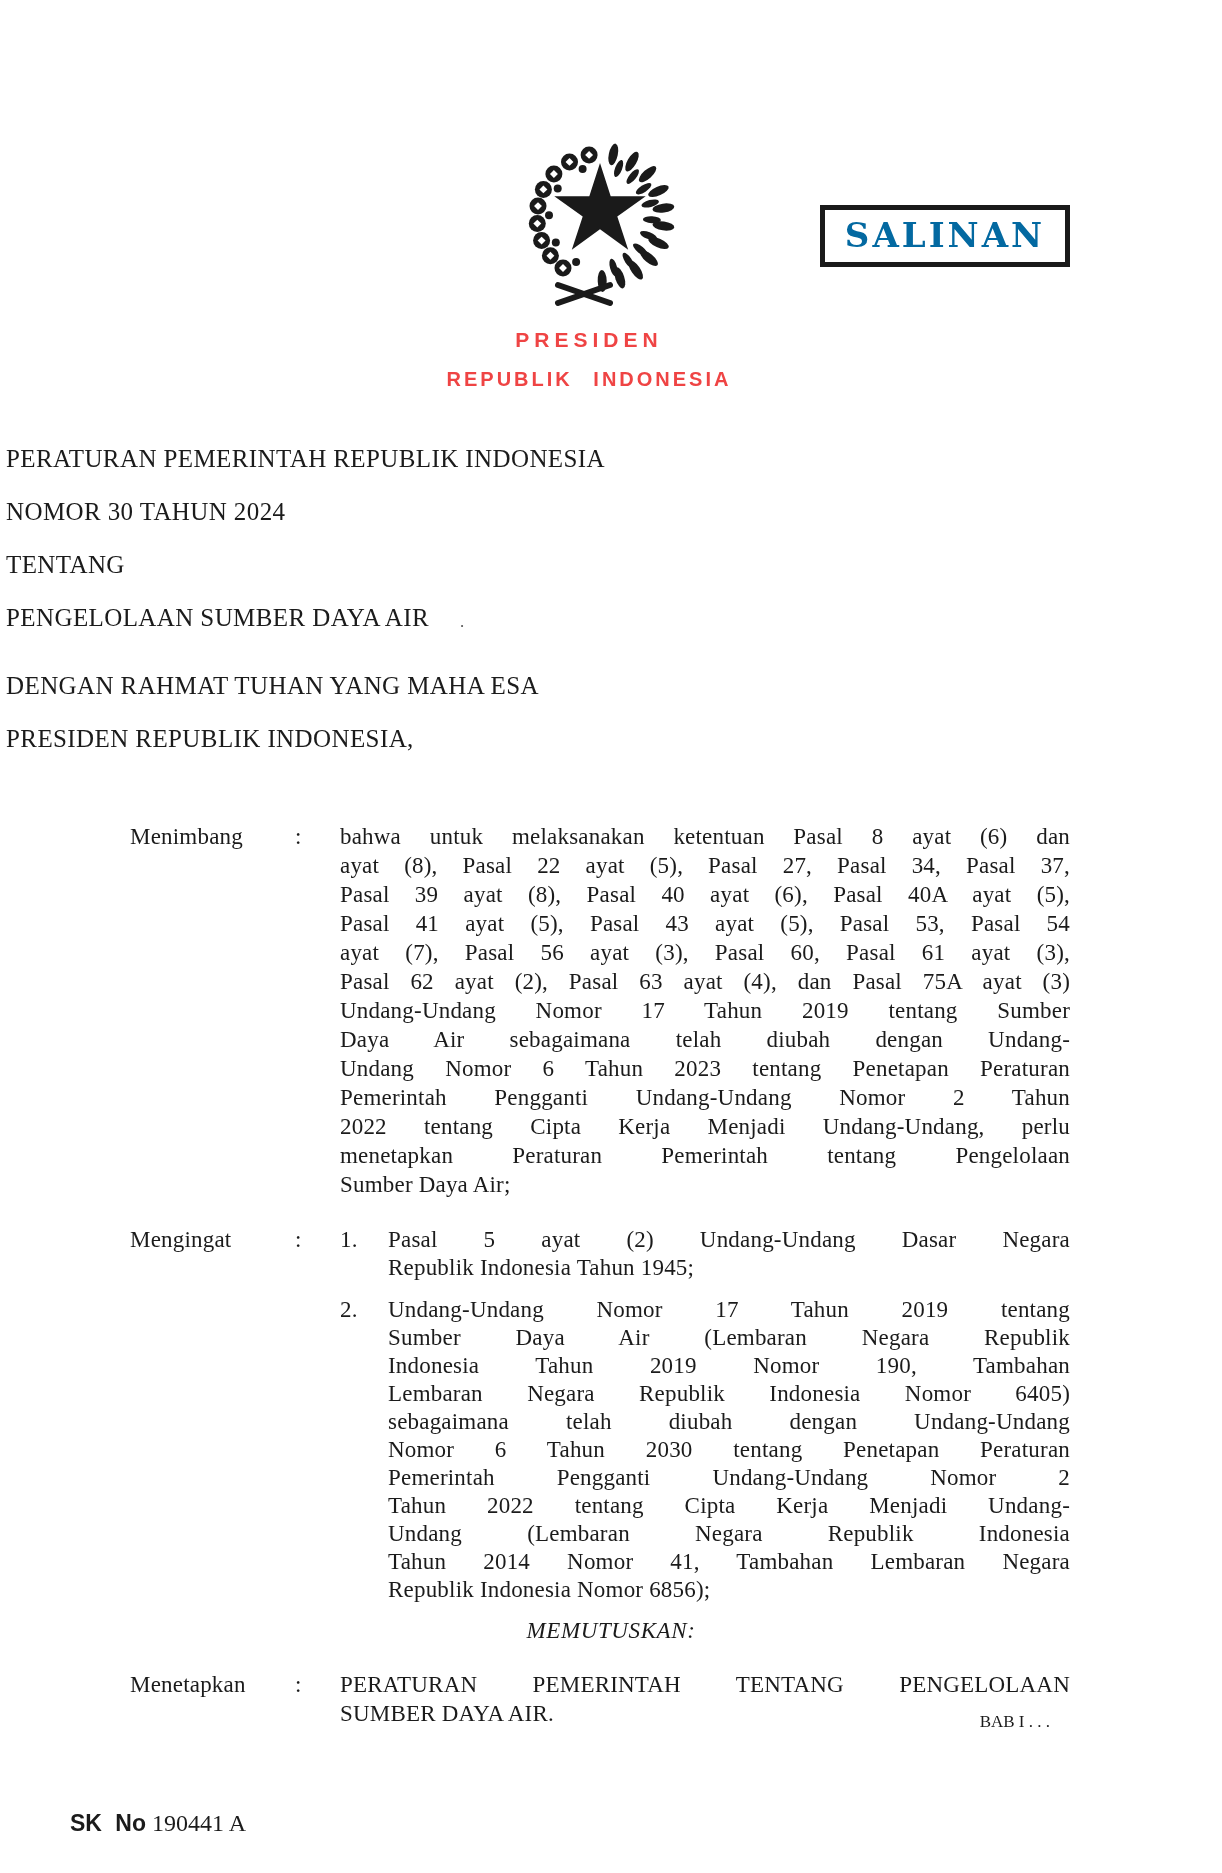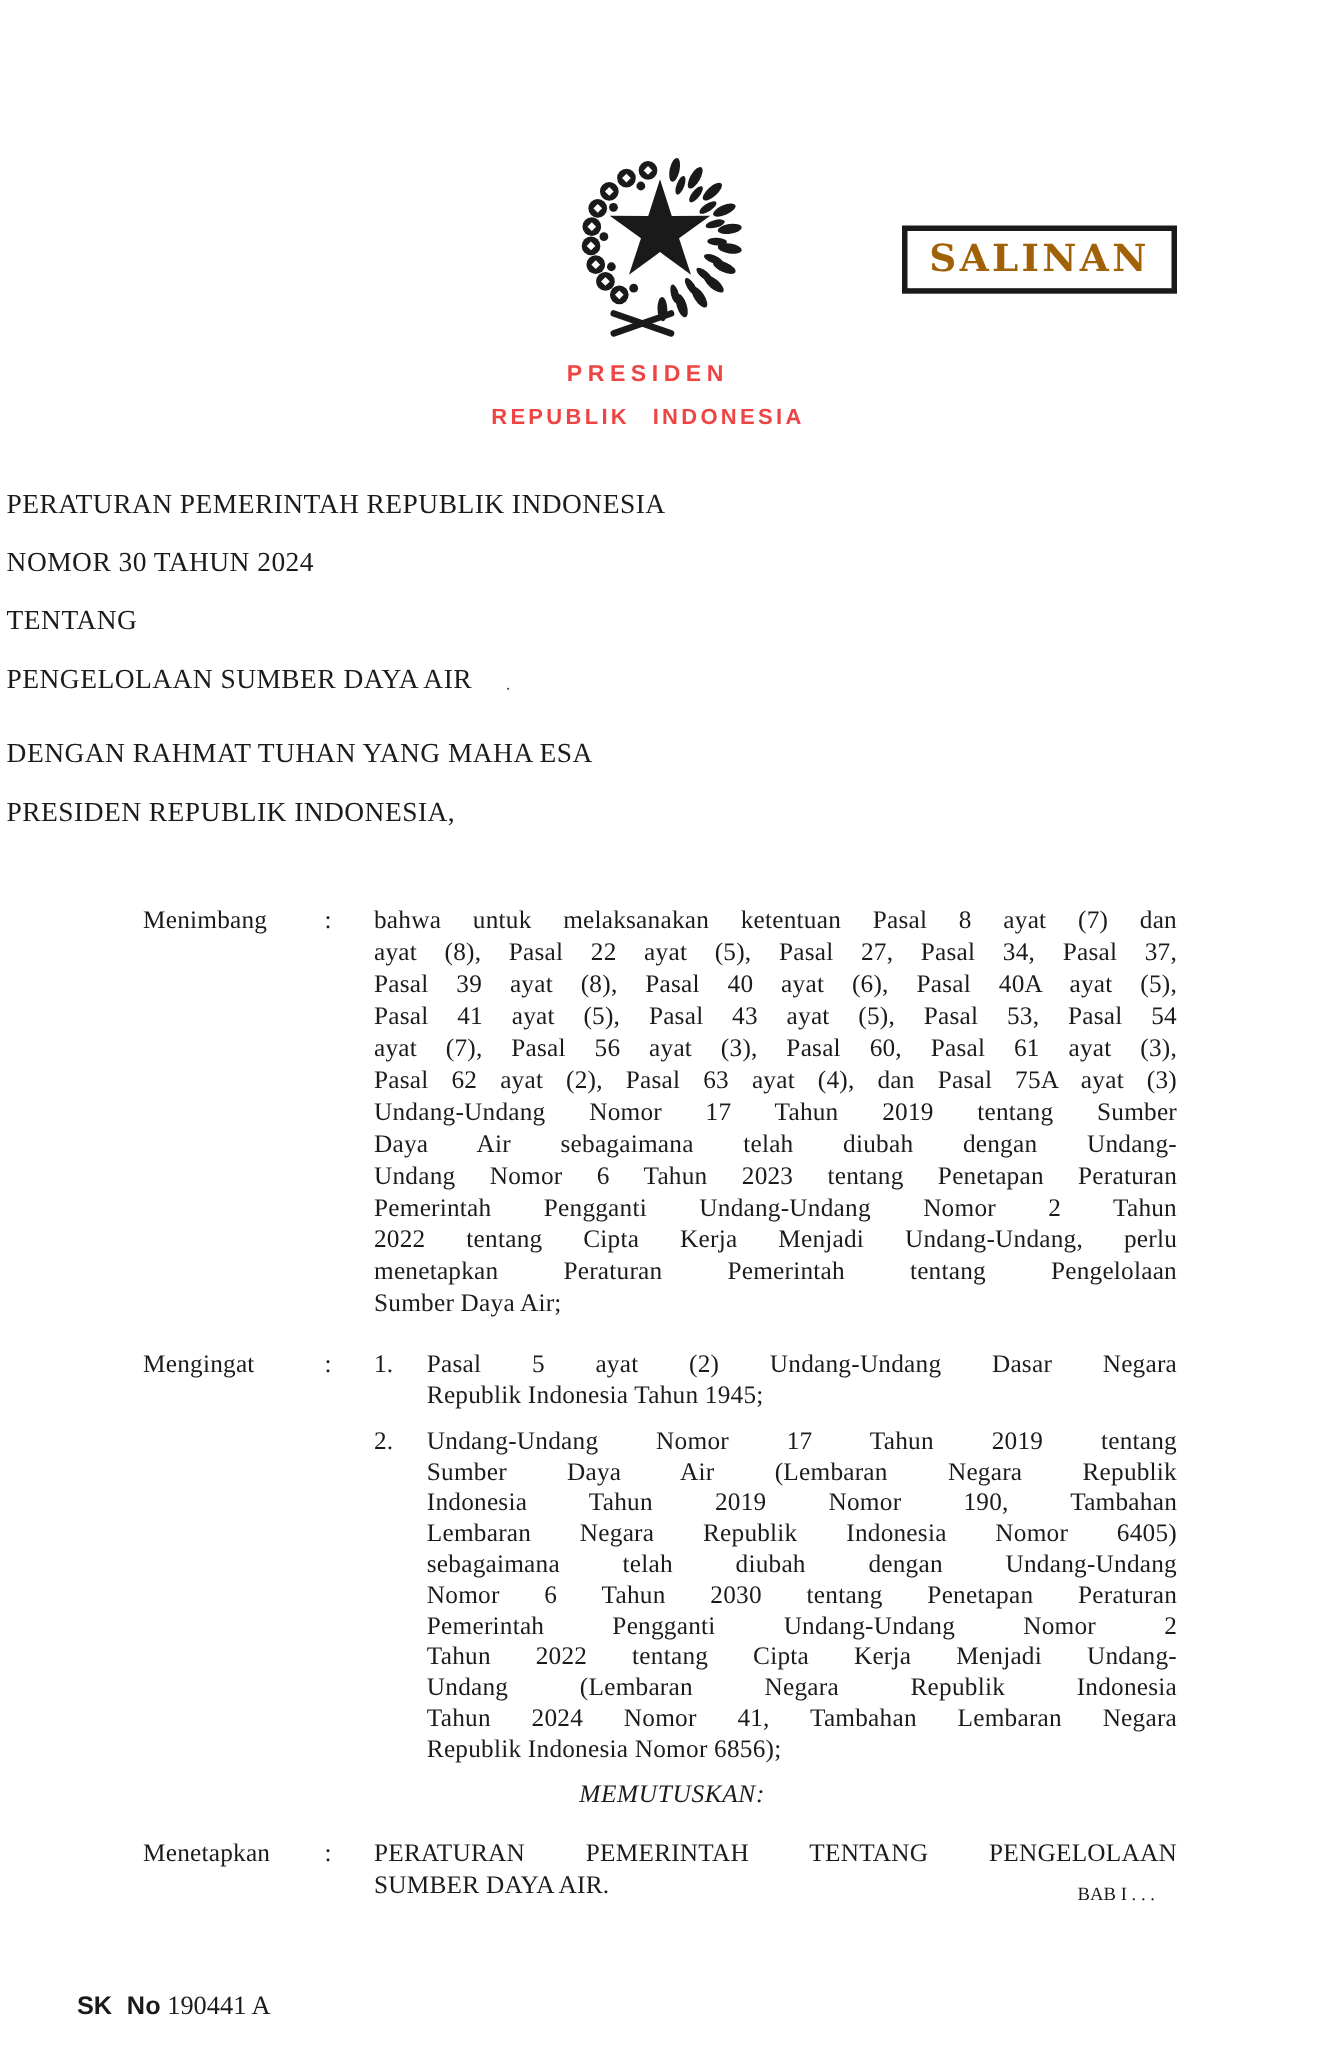--- a/index.html
+++ b/index.html
@@ -7,21 +7,21 @@
     position:relative; width:1222px; height:1873px; margin:0 auto;
     background:#ffffff; color:#1b1b1b; overflow:hidden;
     font-family:"Liberation Serif", serif;
   }
 
   
   .stamp {
     position:absolute; left:820px; top:205px; width:250px; height:62px;
     border:5px solid #1a1a1a; box-sizing:border-box; text-align:center;
     font-family:"DejaVu Serif", serif; font-weight:bold;
-    font-size:34px; line-height:50px; letter-spacing:3px; color:#a16207;
+    font-size:34px; line-height:50px; letter-spacing:3px; color:#0369a1;
   }
 
   
   .emblem { position:absolute; left:518px; top:135px; width:164px; height:172px; }
 
   
   .letterhead {
     position:absolute; top:328px; left:0; width:1178px; text-align:center;
     font-family:"Liberation Sans", sans-serif; font-weight:bold; color:#ef4444;
   }
@@ -144,21 +144,21 @@
     <div class="tline">TENTANG</div>
     <div class="tline"><span>PENGELOLAAN SUMBER DAYA AIR</span><span class="stray">·</span></div>
     <div class="tline invocation">DENGAN RAHMAT TUHAN YANG MAHA ESA</div>
     <div class="tline">PRESIDEN REPUBLIK INDONESIA,</div>
   </div>
 
   <div class="clause menimbang">
     <div class="label">Menimbang</div>
     <div class="colon">:</div>
     <div class="body">
-      <div class="j">bahwa untuk melaksanakan ketentuan Pasal 8 ayat (7) dan</div>
+      <div class="j">bahwa untuk melaksanakan ketentuan Pasal 8 ayat (6) dan</div>
       <div class="j">ayat (8), Pasal 22 ayat (5), Pasal 27, Pasal 34, Pasal 37,</div>
       <div class="j">Pasal 39 ayat (8), Pasal 40 ayat (6), Pasal 40A ayat (5),</div>
       <div class="j">Pasal 41 ayat (5), Pasal 43 ayat (5), Pasal 53, Pasal 54</div>
       <div class="j">ayat (7), Pasal 56 ayat (3), Pasal 60, Pasal 61 ayat (3),</div>
       <div class="j">Pasal 62 ayat (2), Pasal 63 ayat (4), dan Pasal 75A ayat (3)</div>
       <div class="j">Undang-Undang Nomor 17 Tahun 2019 tentang Sumber</div>
       <div class="j">Daya Air sebagaimana telah diubah dengan Undang-</div>
       <div class="j">Undang Nomor 6 Tahun 2023 tentang Penetapan Peraturan</div>
       <div class="j">Pemerintah Pengganti Undang-Undang Nomor 2 Tahun</div>
       <div class="j">2022 tentang Cipta Kerja Menjadi Undang-Undang, perlu</div>
@@ -183,21 +183,21 @@
         <div>
           <div class="j">Undang-Undang Nomor 17 Tahun 2019 tentang</div>
           <div class="j">Sumber Daya Air (Lembaran Negara Republik</div>
           <div class="j">Indonesia Tahun 2019 Nomor 190, Tambahan</div>
           <div class="j">Lembaran Negara Republik Indonesia Nomor 6405)</div>
           <div class="j">sebagaimana telah diubah dengan Undang-Undang</div>
           <div class="j">Nomor 6 Tahun 2030 tentang Penetapan Peraturan</div>
           <div class="j">Pemerintah Pengganti Undang-Undang Nomor 2</div>
           <div class="j">Tahun 2022 tentang Cipta Kerja Menjadi Undang-</div>
           <div class="j">Undang (Lembaran Negara Republik Indonesia</div>
-          <div class="j">Tahun 2024 Nomor 41, Tambahan Lembaran Negara</div>
+          <div class="j">Tahun 2014 Nomor 41, Tambahan Lembaran Negara</div>
           <div>Republik Indonesia Nomor 6856);</div>
         </div>
       </div>
     </div>
   </div>
 
   <div class="memutuskan">MEMUTUSKAN:</div>
 
   <div class="clause menetapkan">
     <div class="label">Menetapkan</div>

